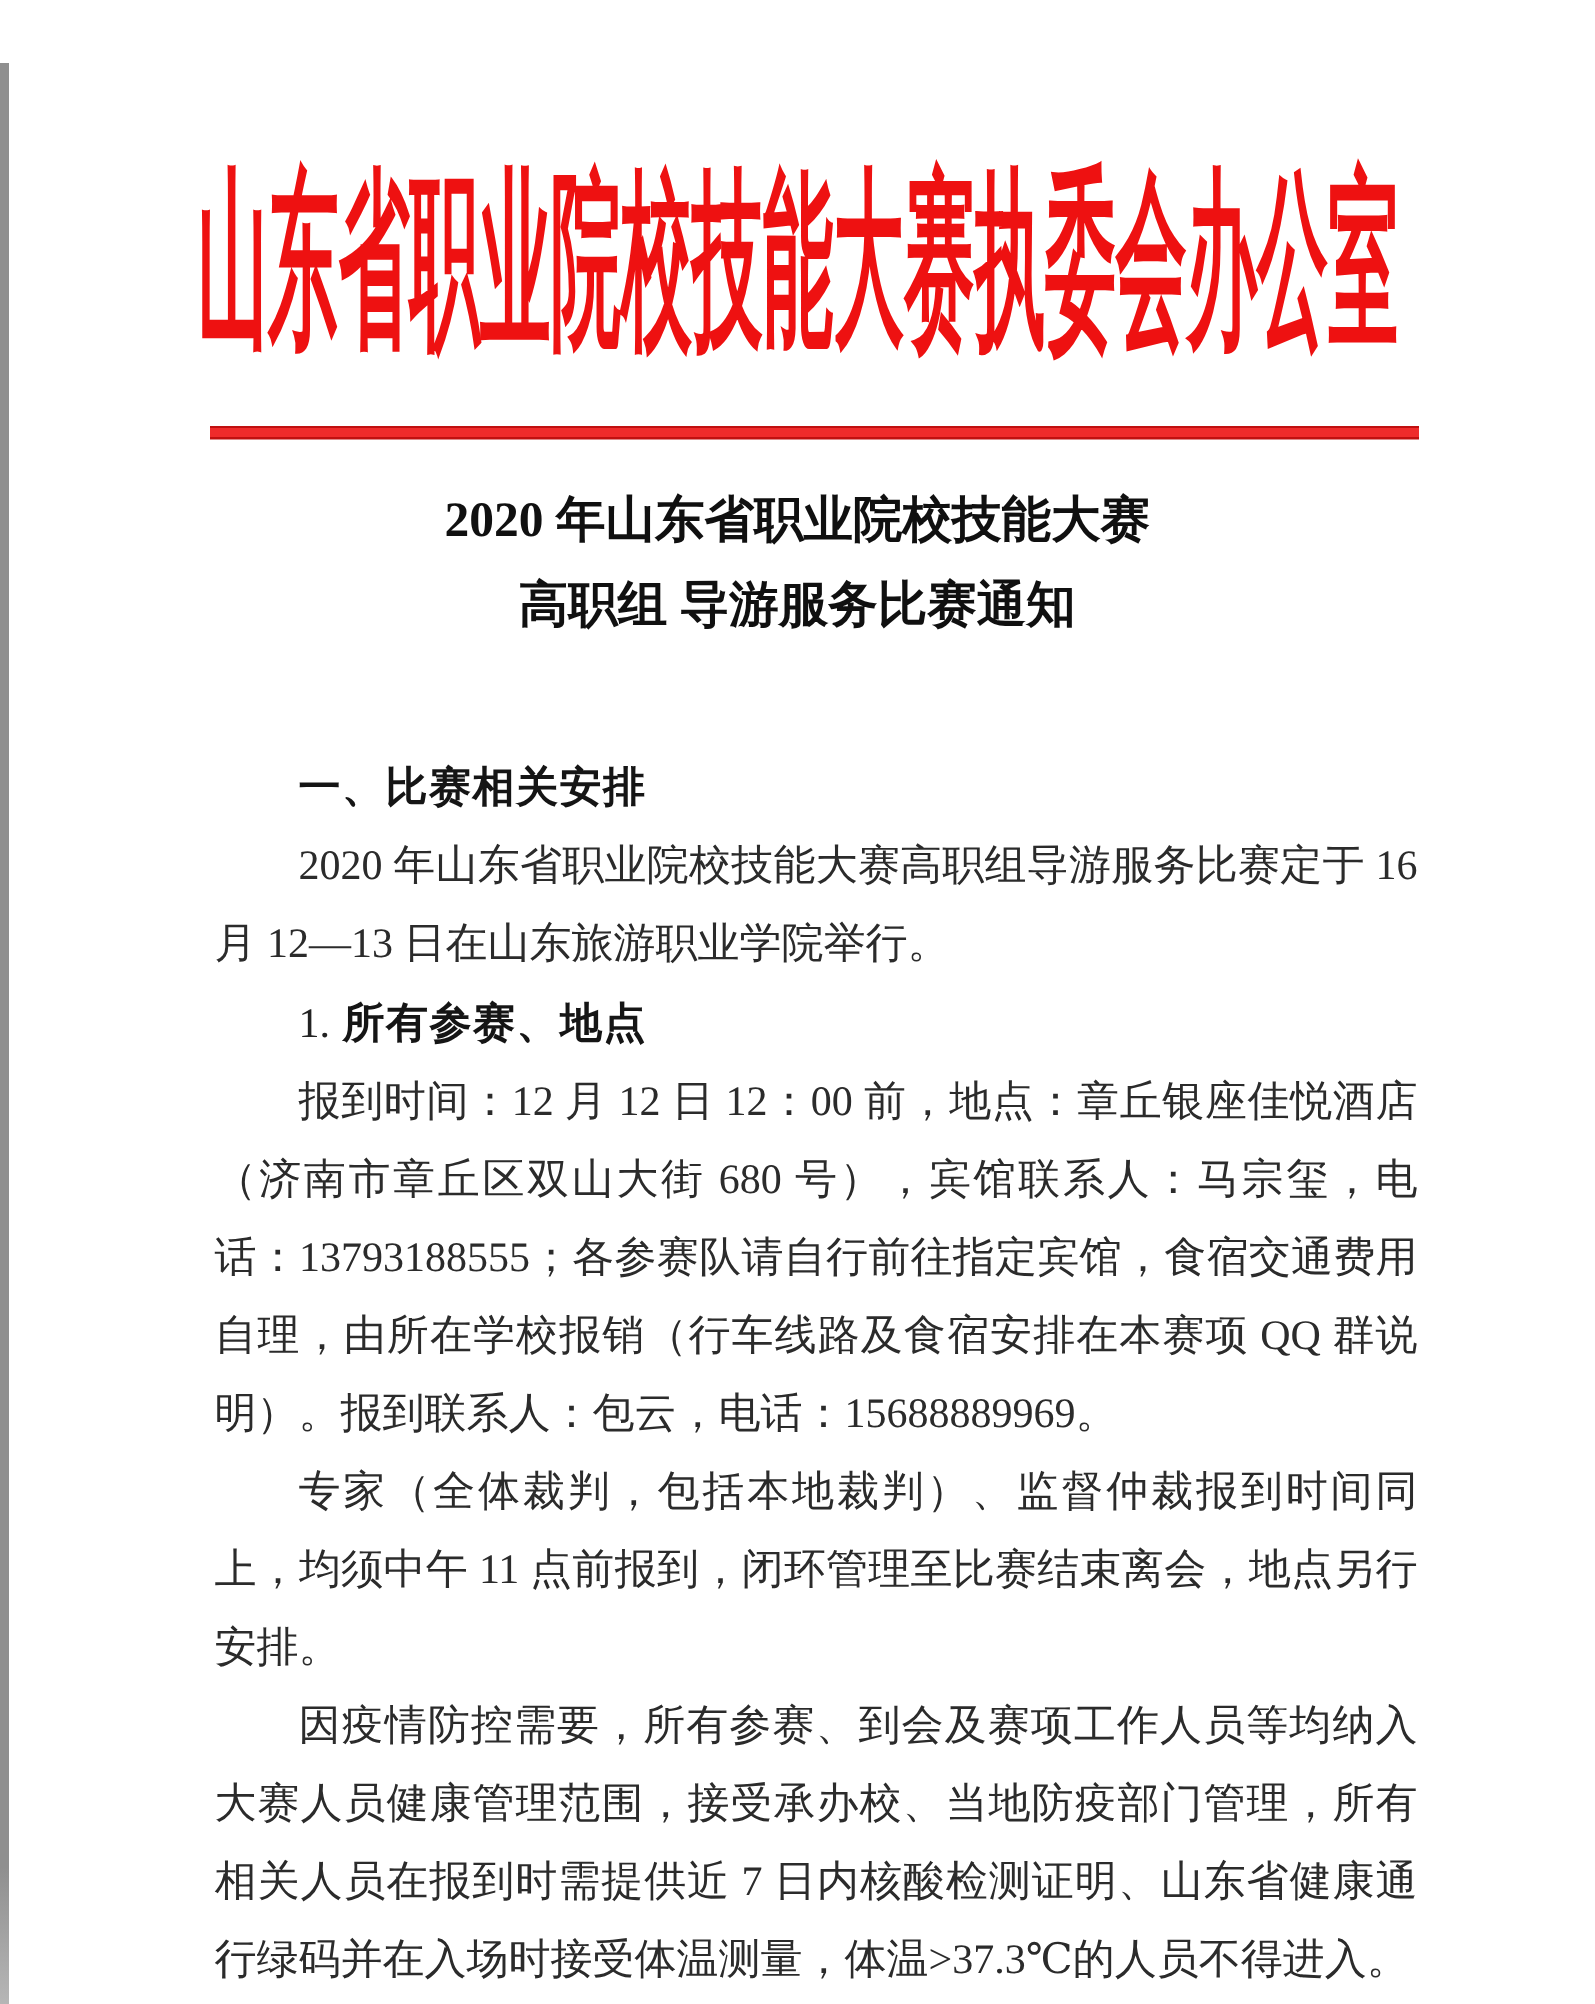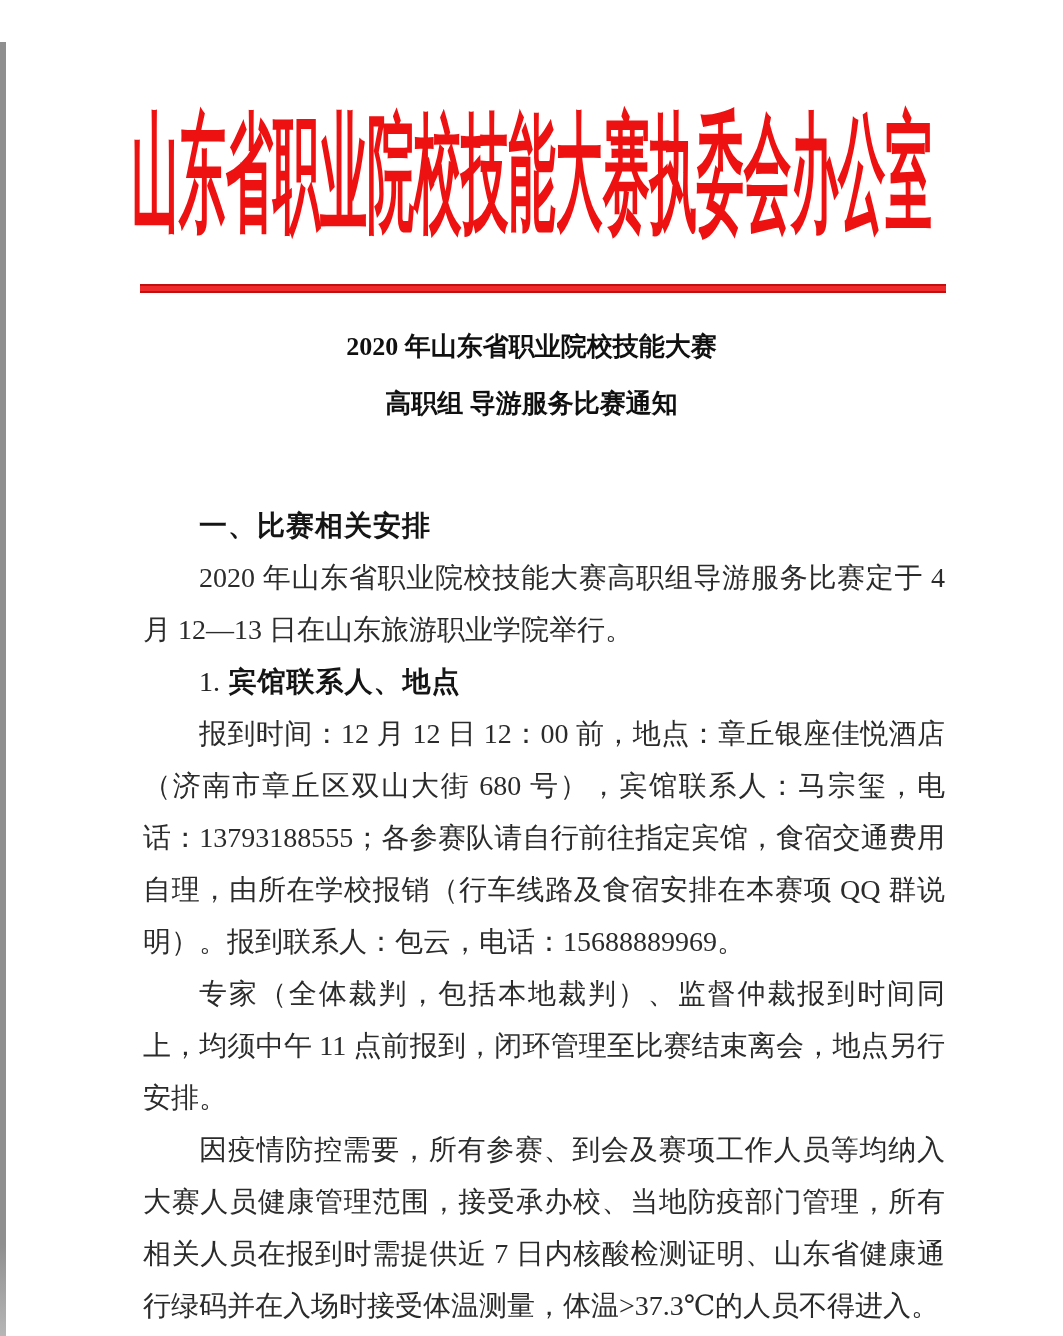--- a/index.html
+++ b/index.html
@@ -58,21 +58,21 @@
   }
 
   
   .doc-title {
     margin-top: 36px;
     text-align: center;
     font-weight: bold;
     color: #101010;
   }
   .title-line {
-    font-size: 26px;
+    font-size: 33px;
     line-height: 36px;
   }
   .title-line + .title-line { margin-top: 21px; }
 
   
   .doc-body {
     margin: 78px 118px 0 143px;
     font-size: 28px;
     line-height: 52px;
     text-align: justify;
@@ -117,23 +117,23 @@
 
   <section class="doc-title">
     <div class="title-line">2020 年山东省职业院校技能大赛</div>
     <div class="title-line">高职组 导游服务比赛通知</div>
   </section>
 
   <main class="doc-body">
 
     <h2 class="sec-heading">一、比赛相关安排</h2>
 
-    <p class="para">2020 年山东省职业院校技能大赛高职组导游服务比赛定于 4 月 12—13 日在山东旅游职业学院举行。</p>
+    <p class="para">2020 年山东省职业院校技能大赛高职组导游服务比赛定于 16 月 12—13 日在山东旅游职业学院举行。</p>
 
-    <h3 class="sub-heading"><span class="sub-num">1.</span><span class="sub-title">宾馆联系人、地点</span></h3>
+    <h3 class="sub-heading"><span class="sub-num">1.</span><span class="sub-title">所有参赛、地点</span></h3>
 
     <p class="para">报到时间：12 月 12 日 12：00 前，地点：章丘银座佳悦酒店（济南市章丘区双山大街 680 号），宾馆联系人：马宗玺，电话：13793188555；各参赛队请自行前往指定宾馆，食宿交通费用自理，由所在学校报销（行车线路及食宿安排在本赛项 QQ 群说明）。报到联系人：包云，电话：15688889969。</p>
 
     <p class="para">专家（全体裁判，包括本地裁判）、监督仲裁报到时间同上，均须中午 11 点前报到，闭环管理至比赛结束离会，地点另行安排。</p>
 
     <p class="para">因疫情防控需要，所有参赛、到会及赛项工作人员等均纳入大赛人员健康管理范围，接受承办校、当地防疫部门管理，所有相关人员在报到时需提供近 7 日内核酸检测证明、山东省健康通行绿码并在入场时接受体温测量，体温&gt;37.3℃的人员不得进入。</p>
 
     <h3 class="sub-heading"><span class="sub-num">2.</span><span class="sub-title">接受承办校</span></h3>
 
   </main>

